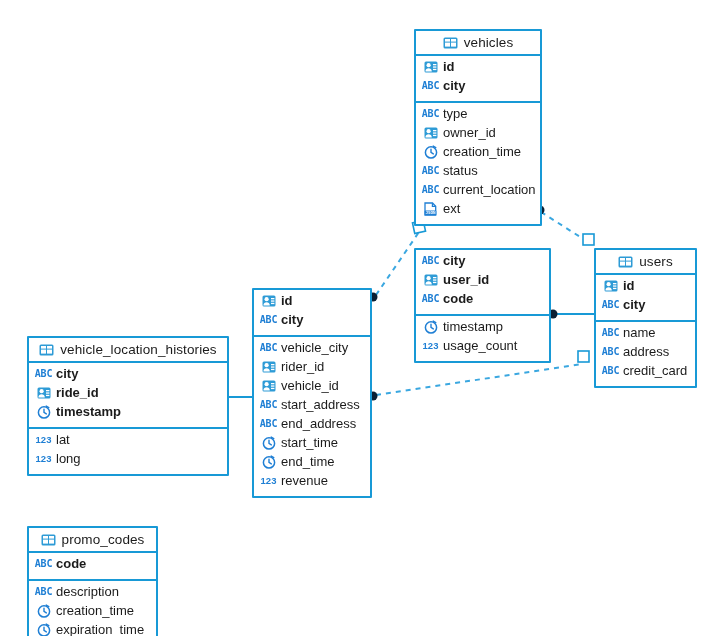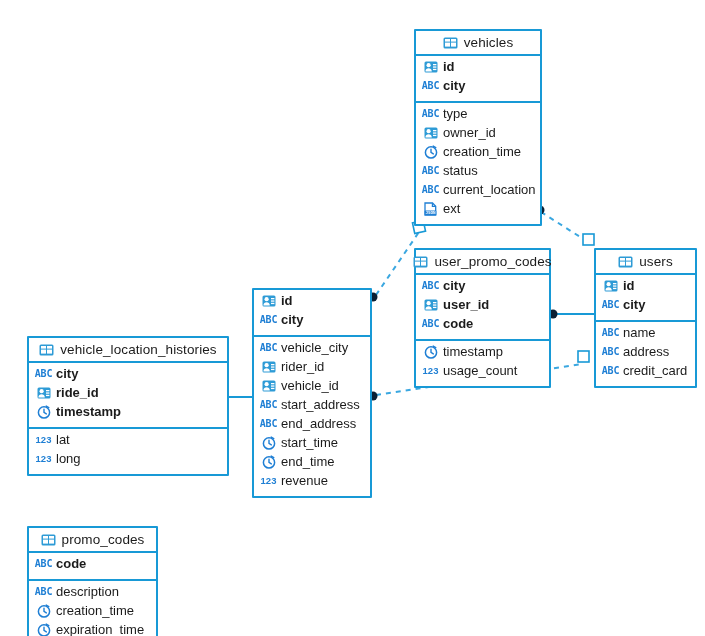--- a/index.html
+++ b/index.html
@@ -220,32 +220,20 @@
                 <path d="M8.4 1.2 V4.3 H11.5" fill="none" stroke="#1f7fd4" stroke-width="1.2"></path>
                 <rect x="0.6" y="8.6" width="11.8" height="4.6" rx="0.8" fill="#1f7fd4"></rect>
                 <text x="6.5" y="12.3" font-family="DejaVu Sans Mono, monospace" font-size="4.2" fill="#ffffff" text-anchor="middle" font-weight="bold">JSON</text>
               </svg>
             </span>
             <span class="fname">ext</span>
           </div>
         </div>
       </div>
       <div class="table-node" style="left: 414px; top: 248px; width: 137px;">
-        <div class="tbl-header">
-          <span class="ico">
-            <svg width="15" height="12" viewBox="0 0 15 12">
-              <rect x="0.5" y="0.5" width="14" height="11" rx="1.5" fill="#2e9bd6"></rect>
-              <rect x="2" y="2" width="5" height="2.6" fill="#ffffff"></rect>
-              <rect x="8" y="2" width="5" height="2.6" fill="#ffffff"></rect>
-              <rect x="2" y="5.6" width="5" height="4" fill="#ffffff"></rect>
-              <rect x="8" y="5.6" width="5" height="4" fill="#ffffff"></rect>
-            </svg>
-          </span>
-          <span class="tbl-title">user_promo_codes</span>
-        </div>
         <div class="sec-keys">
           <div class="field">
             <span class="ico">
               <span class="ico-abc">ABC</span>
             </span>
             <span class="fname">city</span>
           </div>
           <div class="field">
             <span class="ico">
               <svg width="14" height="12" viewBox="0 0 14 12">

